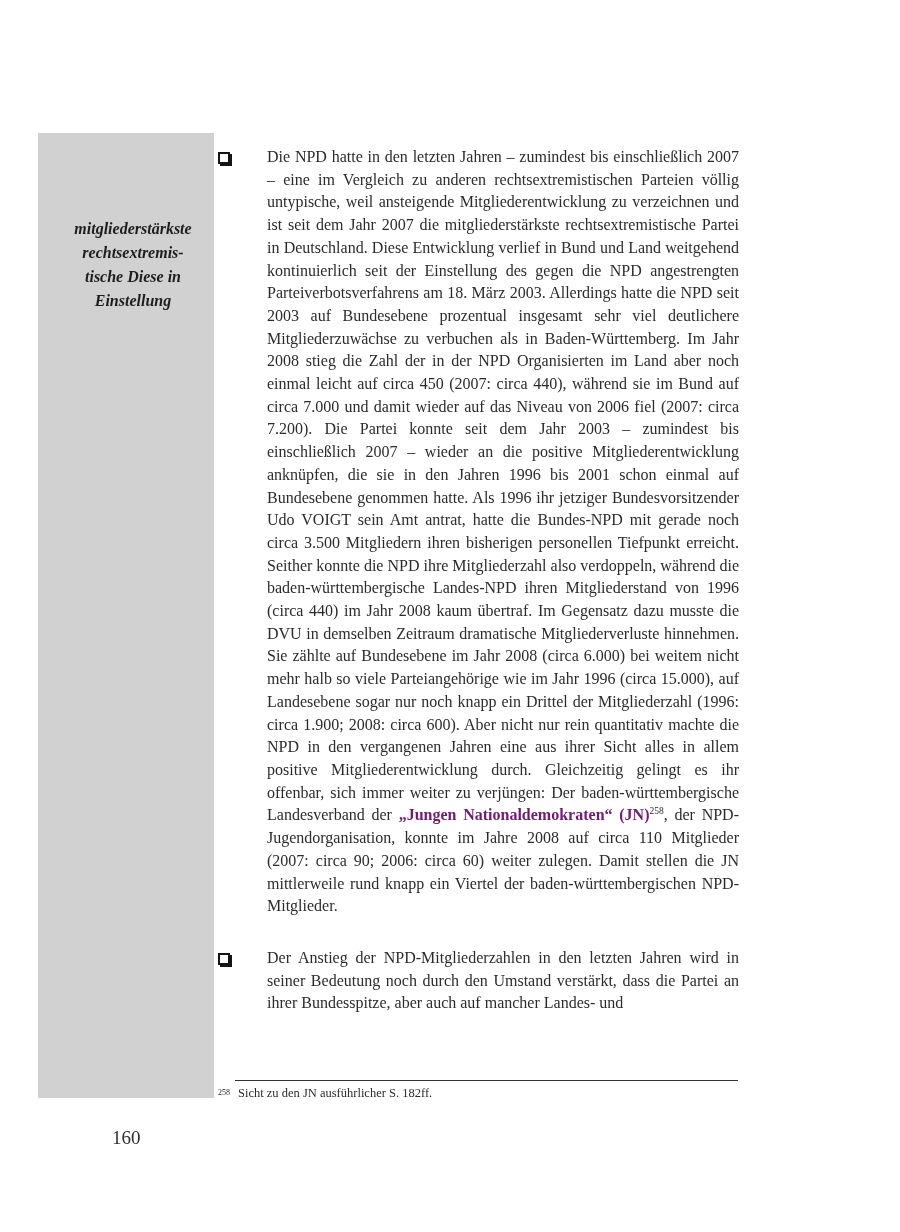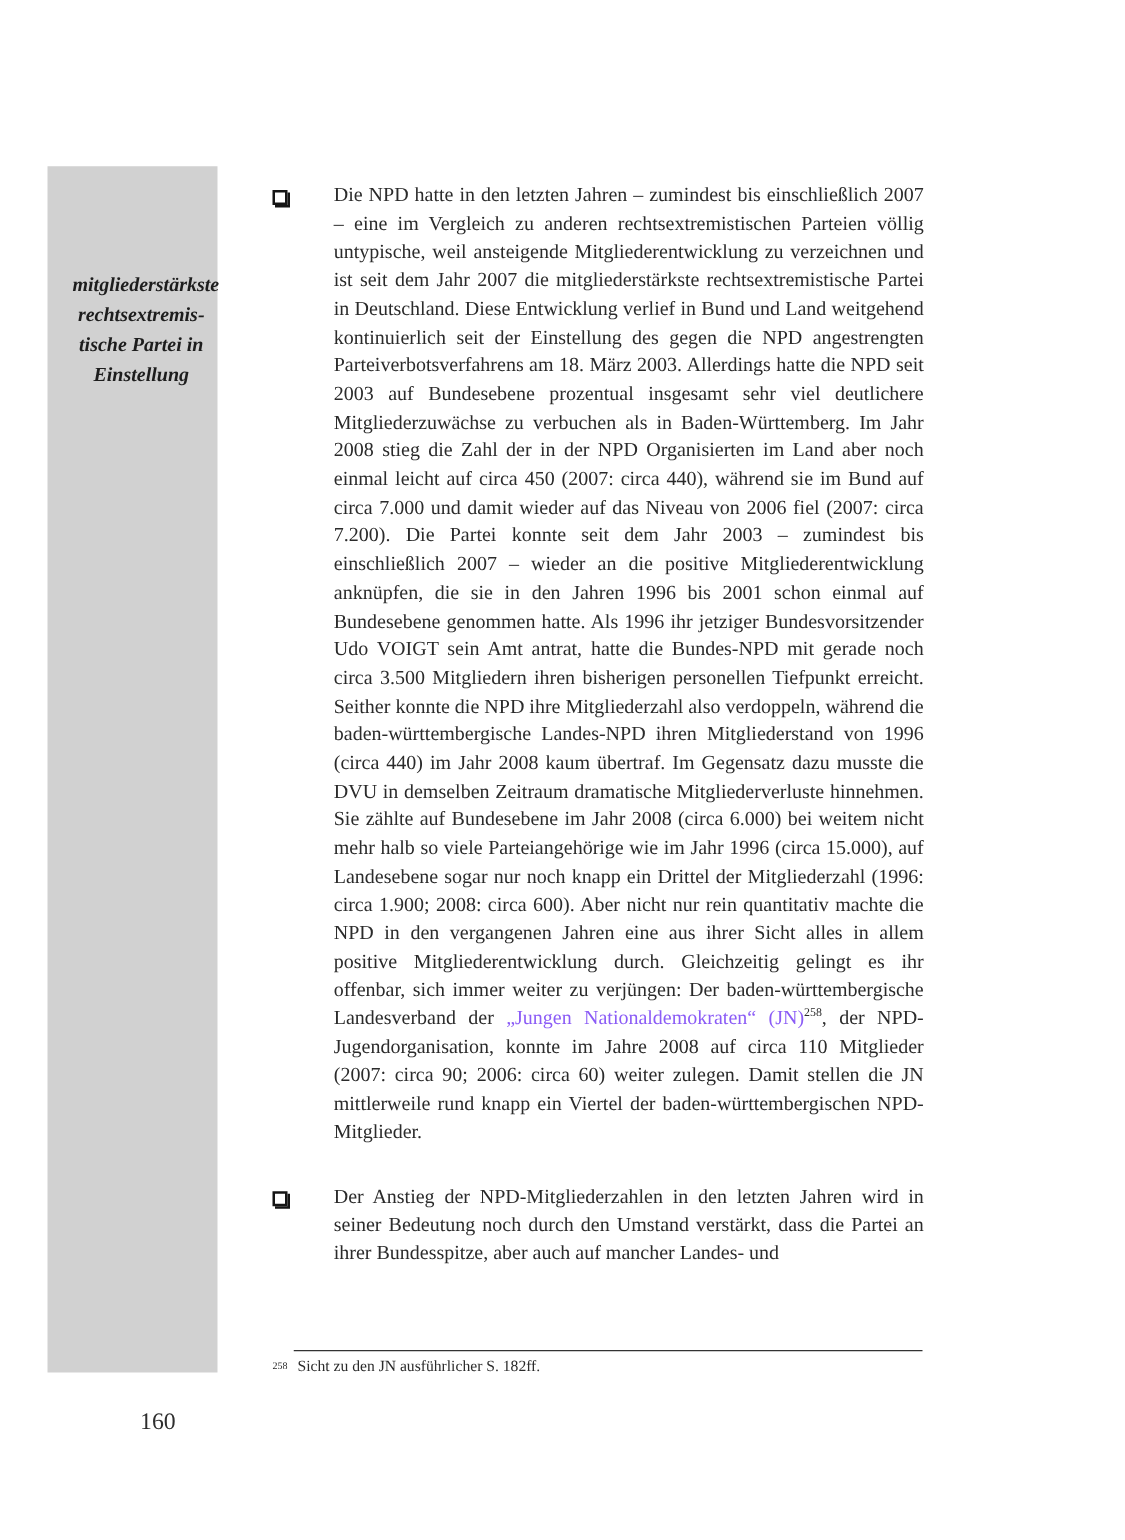--- a/index.html
+++ b/index.html
@@ -15,21 +15,21 @@
     font-family: "Liberation Serif", "DejaVu Serif", serif;
     color: #2b2b2b;
     overflow: hidden;
   }
 
   
   .sidebar {
     position: absolute;
     left: 38px;
     top: 133px;
-    width: 136px;
+    width: 176px;
     height: 965px;
     background: #d1d1d1;
   }
   .margin-note {
     margin: 0;
     padding: 84px 6px 0 20px;
     text-align: center;
     font-weight: bold;
     font-style: italic;
     font-size: 16px;
@@ -65,22 +65,22 @@
   }
   .bullet-text {
     margin: 0;
     flex: 1;
     text-align: justify;
     font-size: 16px;
     line-height: 22.7px;
     color: #2b2b2b;
   }
   .bullet-text b {
-    font-weight: normal;
-    color: #8b5cf6;
+    font-weight: bold;
+    color: #701a75;
   }
   sup.fnref {
     font-size: 9.5px;
     line-height: 0;
     vertical-align: super;
   }
 
   
   .footnote-area {
     position: absolute;
@@ -120,21 +120,21 @@
 </style>
 </head>
 <body>
 
 <div class="page">
 
   <aside class="sidebar">
     <p class="margin-note">
       <span>mitgliederstärkste</span><br>
       <span>rechtsextremis-</span><br>
-      <span>tische Partei in</span><br>
+      <span>tische Diese in</span><br>
       <span>Einstellung</span>
     </p>
   </aside>
 
   <main class="content">
 
     <div class="bullet-item">
       <span class="bullet-marker">
         <span class="sq"></span>
       </span>

